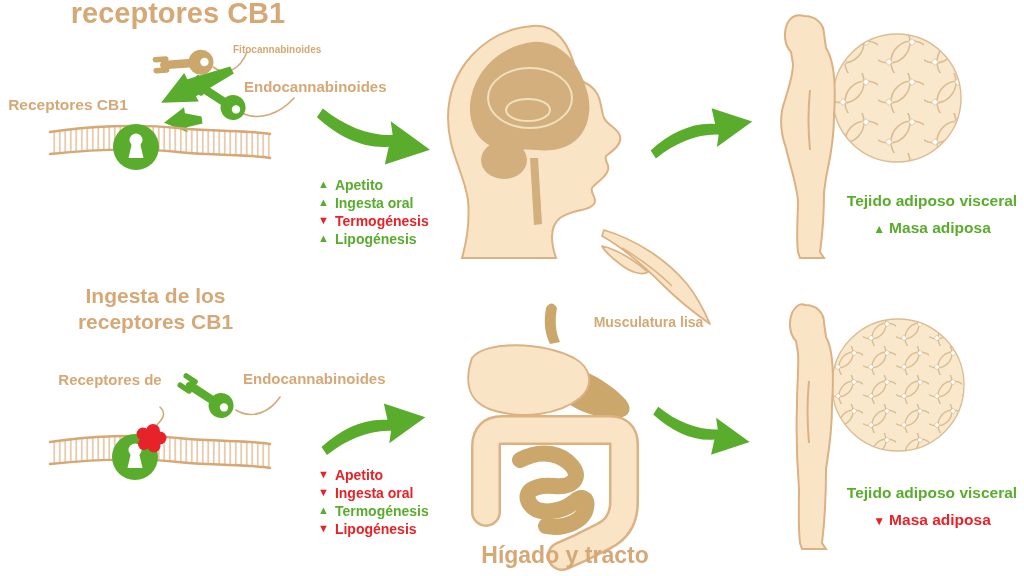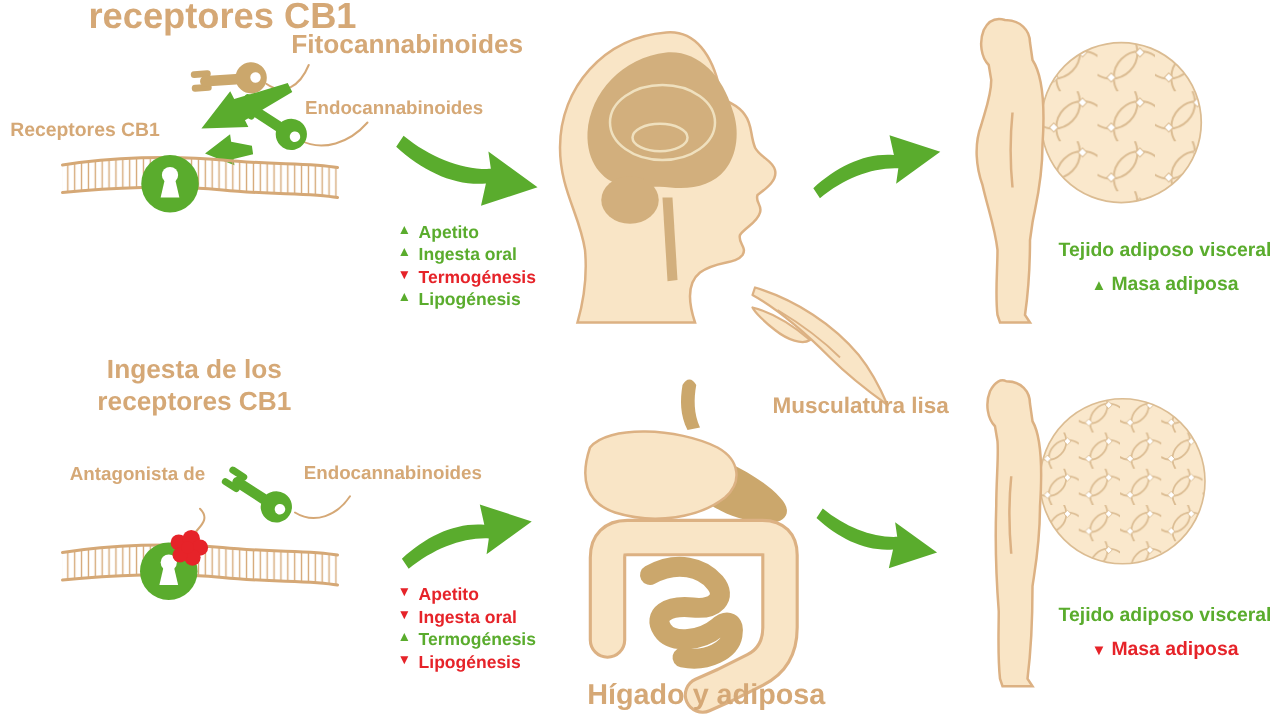--- a/index.html
+++ b/index.html
@@ -76,21 +76,21 @@
     <path d="M240,112 C258,122 280,114 294,98" fill="none" stroke="#D5A876" stroke-width="1.6" stroke-linecap="round"></path>
     <path d="M236,410 C252,420 270,412 280,397" fill="none" stroke="#D5A876" stroke-width="1.6" stroke-linecap="round"></path>
     <path d="M160,407 C170,417 156,423 153,431" fill="none" stroke="#D5A876" stroke-width="1.6" stroke-linecap="round"></path>
   </svg>
 
   <svg class="abs" style="left:152px;top:44px;" width="64" height="40" viewBox="0 0 64 40">
     <g transform="translate(1,3) rotate(-4 30 17)">
         <use href="#keyShape" fill="#CBA76C"></use>
       </g>
   </svg>
-  <div class="abs lbl" style="left:233px;top:24px;font-size:21px;">Fitocannabinoides</div>
+  <div class="abs lbl" style="left:233px;top:44px;font-size:10px;">Fitocannabinoides</div>
 
   <svg class="abs" style="left:186px;top:78px;" width="62" height="52" viewBox="0 0 62 52">
     <g transform="translate(2,2) rotate(33 28 17)">
         <use href="#keyShape" fill="#5AAC2D"></use>
       </g>
   </svg>
   <div class="abs lbl" style="left:244px;top:78px;font-size:15px;">Endocannabinoides</div>
 
   <div class="abs lbl center" style="left:0;top:96px;width:136px;font-size:15.5px;">Receptores CB1</div>
 
@@ -169,21 +169,21 @@
       <span class="oarrow">▲</span><span>Masa adiposa</span>
     </div>
   </div>
 
   <div class="abs lbl center" style="left:58px;top:283px;width:195px;font-size:21px;line-height:26px;">
     <div>Ingesta de los</div>
     <div>receptores CB1</div>
   </div>
 
   <div class="abs lbl center" style="left:43px;top:370px;width:134px;font-size:15px;line-height:19px;">
-    <div>Antagonista de</div>
+    <div>Receptores de</div>
   </div>
 
   <svg class="abs" style="left:174px;top:376px;" width="62" height="52" viewBox="0 0 62 52">
     <g transform="translate(2,2) rotate(33 28 17)">
         <use href="#keyShape" fill="#5AAC2D"></use>
       </g>
   </svg>
   <div class="abs lbl" style="left:243px;top:370px;font-size:15px;">Endocannabinoides</div>
 
   <svg class="abs" style="left:46px;top:424px;" width="228" height="64" viewBox="0 0 228 64">
@@ -230,28 +230,28 @@
   <svg class="abs" style="left:458px;top:298px;" width="200" height="268" viewBox="0 0 200 268">
     <path d="M88,10 C86,22 86,34 92,46 L102,44 C97,33 97,21 99,10 C96,4 91,4 88,10 Z" fill="#CBA76C"></path>
     <path d="M96,64 C118,66 152,84 166,100 C176,110 172,120 158,120 C130,120 104,106 95,90 C89,78 88,66 96,64 Z" fill="#CBA76C"></path>
     <path d="M14,60 C6,84 10,104 34,112 C66,122 102,116 122,100 C136,88 134,70 116,60 C84,44 28,42 14,60 Z" fill="#F9E5C6" stroke="#DCB183" stroke-width="2"></path>
     <g>
       <path d="M28,214 L28,148 Q28,132 44,132 L152,132 Q166,132 166,146 L166,204 Q166,228 146,238 L122,250 L104,258" fill="none" stroke="#DCB183" stroke-width="30" stroke-linecap="round" stroke-linejoin="round"></path>
       <path d="M28,214 L28,148 Q28,132 44,132 L152,132 Q166,132 166,146 L166,204 Q166,228 146,238 L122,250 L104,258" fill="none" stroke="#F9E5C6" stroke-width="25" stroke-linecap="round" stroke-linejoin="round"></path>
     </g>
     <path d="M62,162 C84,150 104,156 114,168 C124,180 114,190 96,188 C76,186 64,194 72,206 C80,218 104,214 116,204 C124,197 130,200 128,210 C126,222 108,232 88,228" fill="none" stroke="#CBA76C" stroke-width="16" stroke-linecap="round"></path>
   </svg>
-  <div class="abs lbl center" style="left:460px;top:542px;width:210px;font-size:23px;">Hígado y adiposa</div>
+  <div class="abs lbl center" style="left:460px;top:542px;width:210px;font-size:23px;">Hígado y tracto</div>
 
   <svg class="abs" style="left:592px;top:218px;" width="185" height="118" viewBox="0 0 185 118">
     <path d="M12,12 C45,22 75,42 95,66 C103,76 112,92 118,106 C104,96 88,84 72,68 C52,48 28,28 10,18 Z" fill="#F9E5C6" stroke="#DCB183" stroke-width="1.8" stroke-linejoin="round"></path>
     <path d="M10,28 C26,32 42,42 56,54 C50,58 38,54 28,46 C20,40 12,32 10,28 Z" fill="#F9E5C6" stroke="#DCB183" stroke-width="1.8" stroke-linejoin="round"></path>
     <path d="M30,30 C50,42 66,54 80,68" fill="none" stroke="#DCB183" stroke-width="1.5"></path>
   </svg>
-  <div class="abs lbl center" style="left:616px;top:314px;width:145px;font-size:18px;">Musculatura lisa</div>
+  <div class="abs lbl center" style="left:576px;top:314px;width:145px;font-size:14px;">Musculatura lisa</div>
 
   <svg class="abs" style="left:648px;top:406px;" width="106" height="52" viewBox="0 0 120 62">
     <g transform="translate(0,62) scale(1,-1)">
         <use href="#swooshP" fill="#5AAC2D"></use>
       </g>
   </svg>
 
   <svg class="abs" style="left:830px;top:317px;" width="136" height="136" viewBox="0 0 136 136">
     <circle cx="68" cy="68" r="66" fill="#FAE8CC"></circle>
     <circle cx="68" cy="68" r="66" fill="url(#fatsmall)" stroke="#DBBC92" stroke-width="1.3"></circle>

